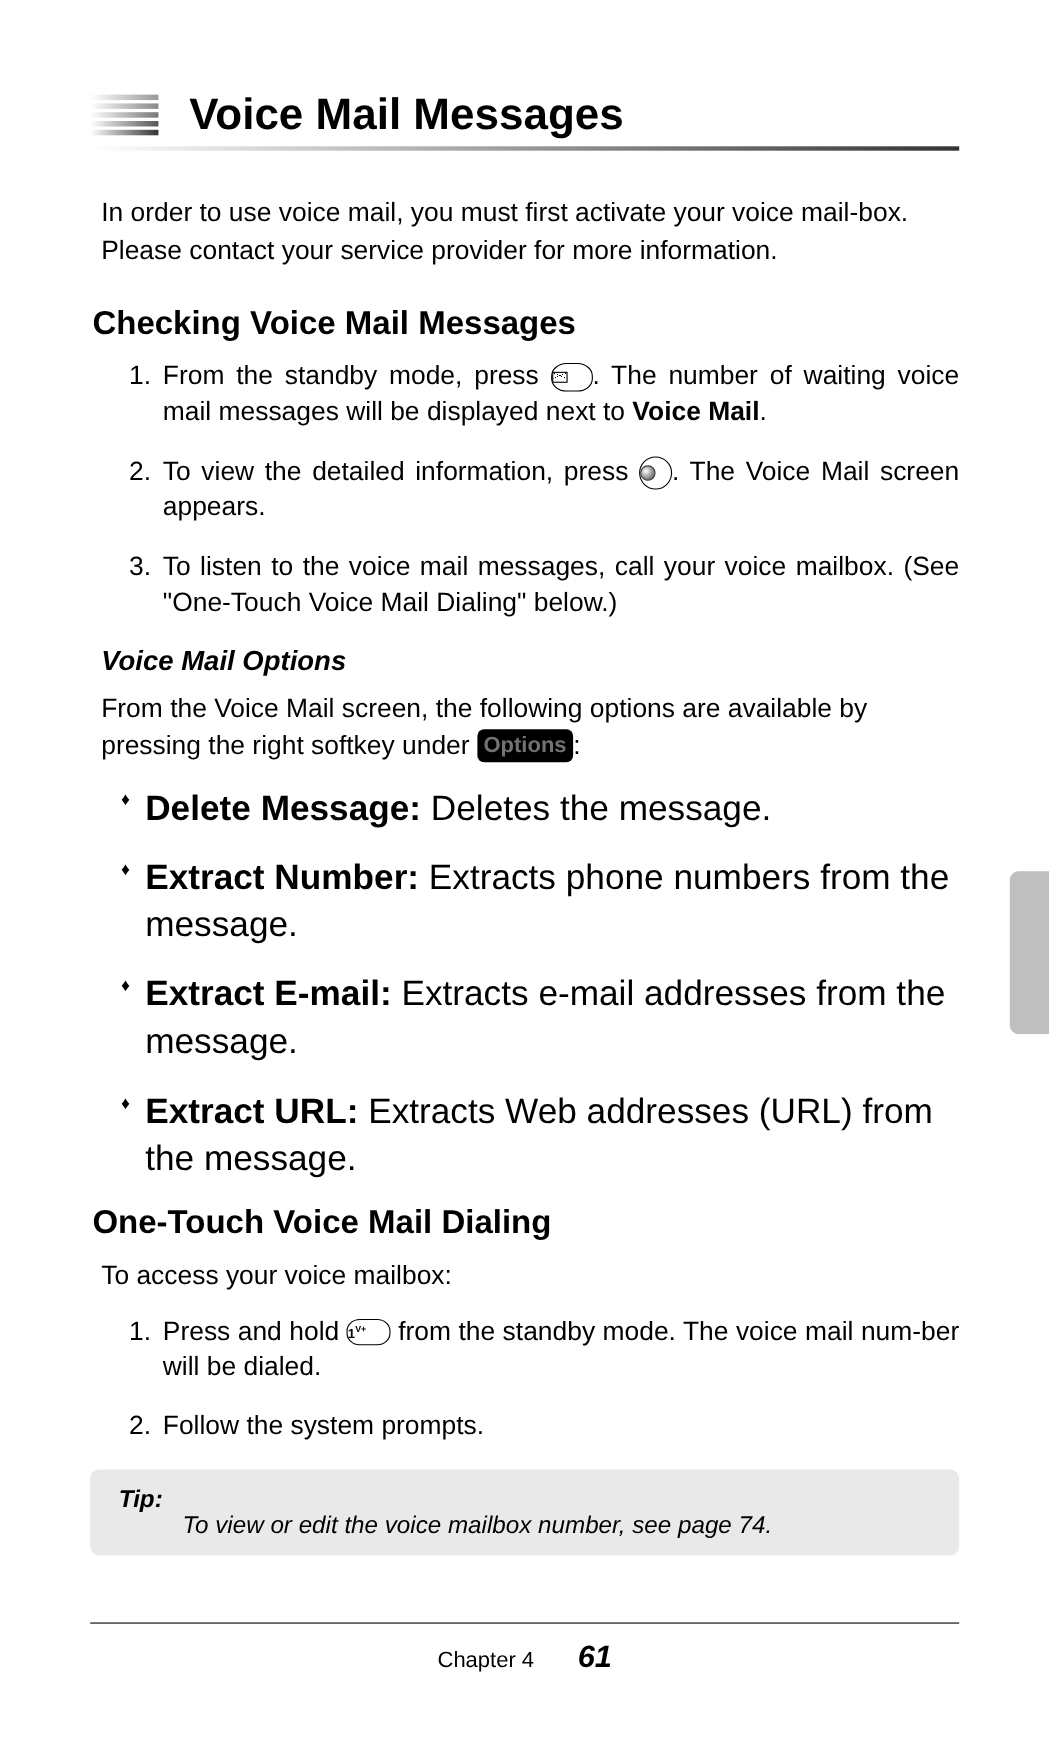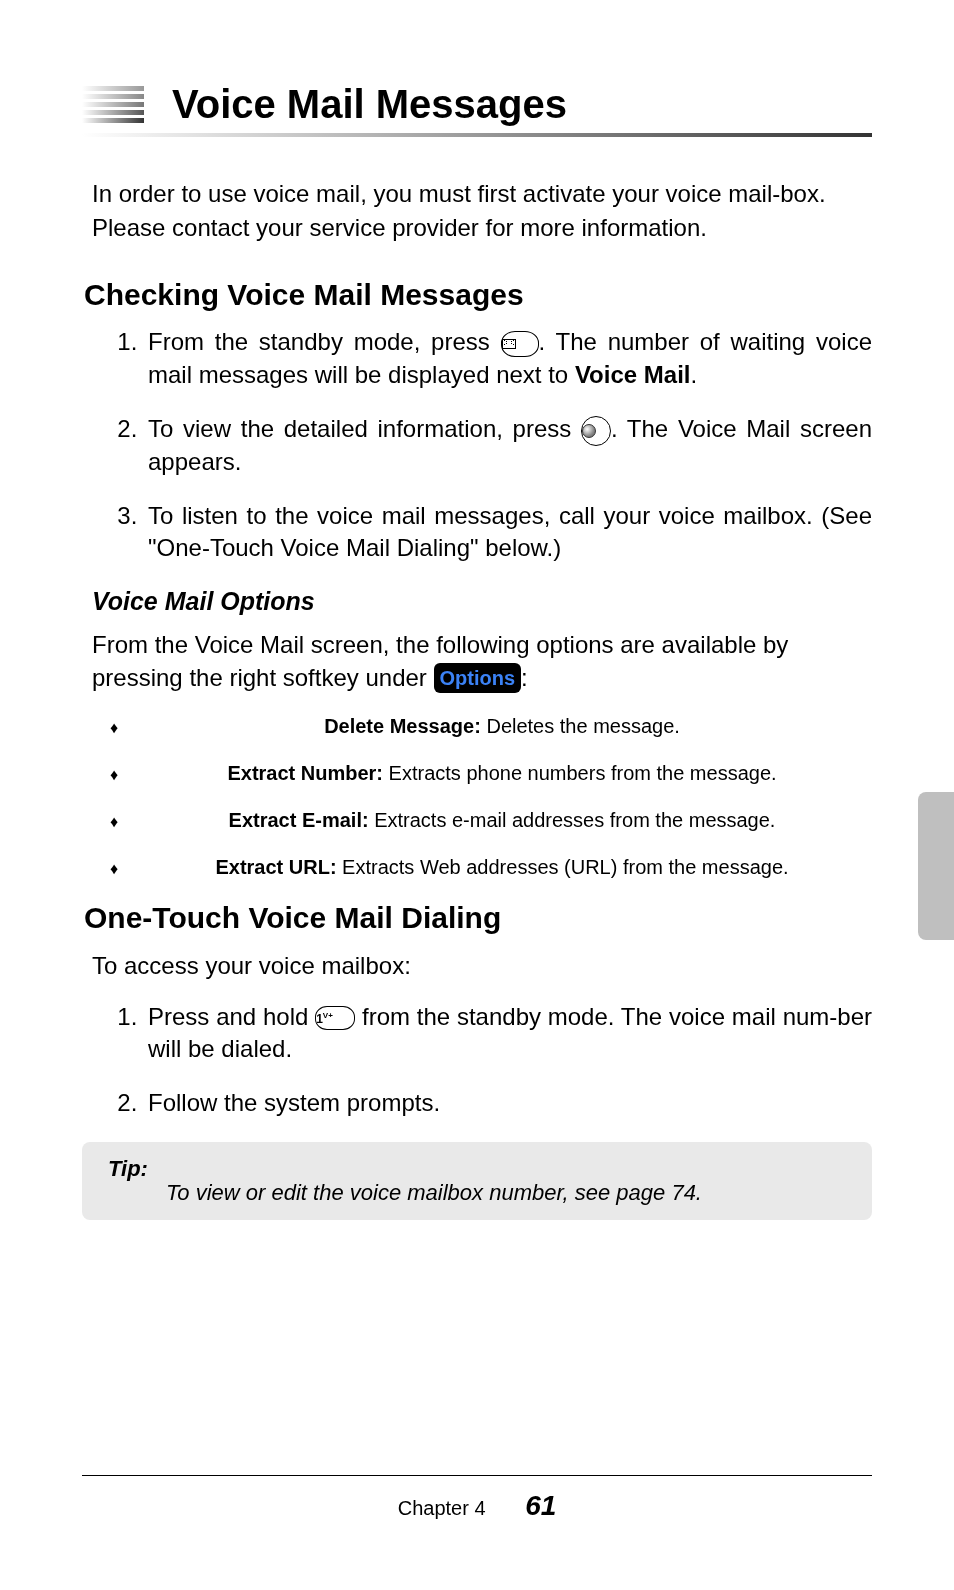--- a/index.html
+++ b/index.html
@@ -76,32 +76,31 @@
     }
     .options-intro {
       font-size: 24px;
       line-height: 1.4;
       padding-left: 10px;
       margin-bottom: 18px;
     }
     .options-label {
       display: inline-block;
       background: #000;
-      color: #3b82f6;
+      color: #737373;
       font-weight: bold;
       font-size: 20px;
       padding: 1px 6px;
       border-radius: 6px;
       vertical-align: 1px;
     }
     ul.bullets {
       list-style: none;
       padding-left: 28px;
-      font-size: 20px;
-      text-align: center;
+      font-size: 32px;
     }
     ul.bullets li {
       line-height: 1.35;
       margin-bottom: 20px;
       padding-left: 22px;
       position: relative;
     }
     ul.bullets li::before {
       content: "♦";
       position: absolute;

